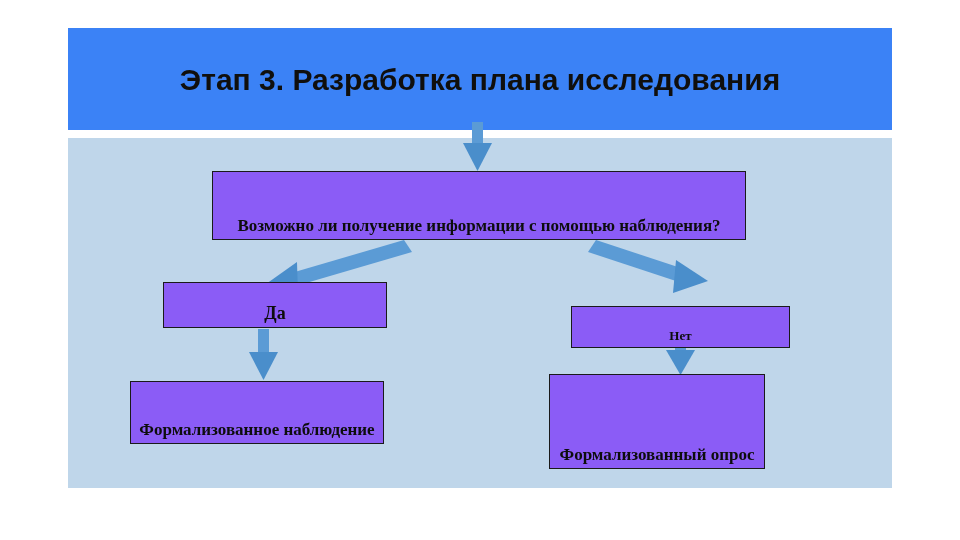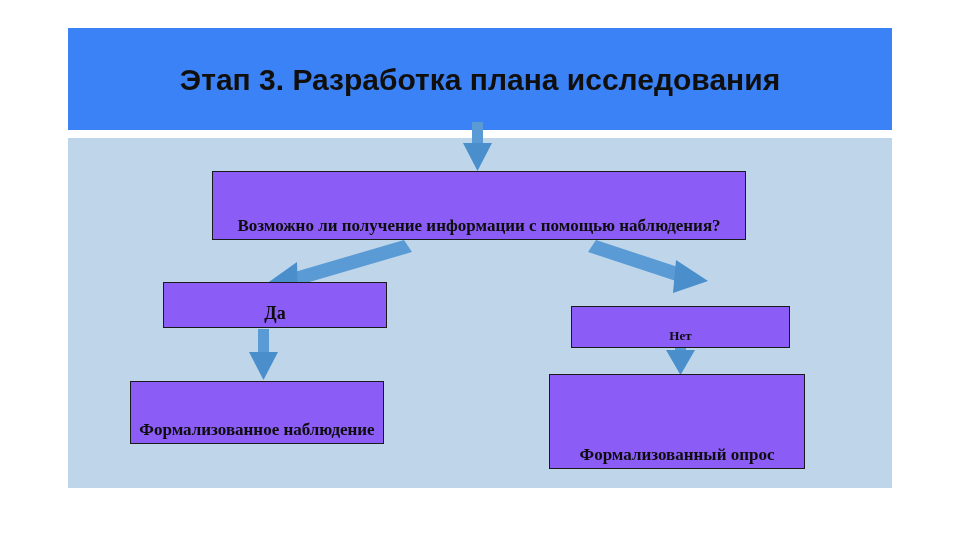--- a/index.html
+++ b/index.html
@@ -95,21 +95,21 @@
   #node-observation {
     left: 130px;
     top: 381px;
     width: 254px;
     height: 63px;
     font-size: 17px;
   }
   #node-survey {
     left: 549px;
     top: 374px;
-    width: 256px;
+    width: 216px;
     height: 95px;
     font-size: 17px;
   }
 
   
   #arrows {
     position: absolute;
     left: 0;
     top: 0;
     width: 960px;

